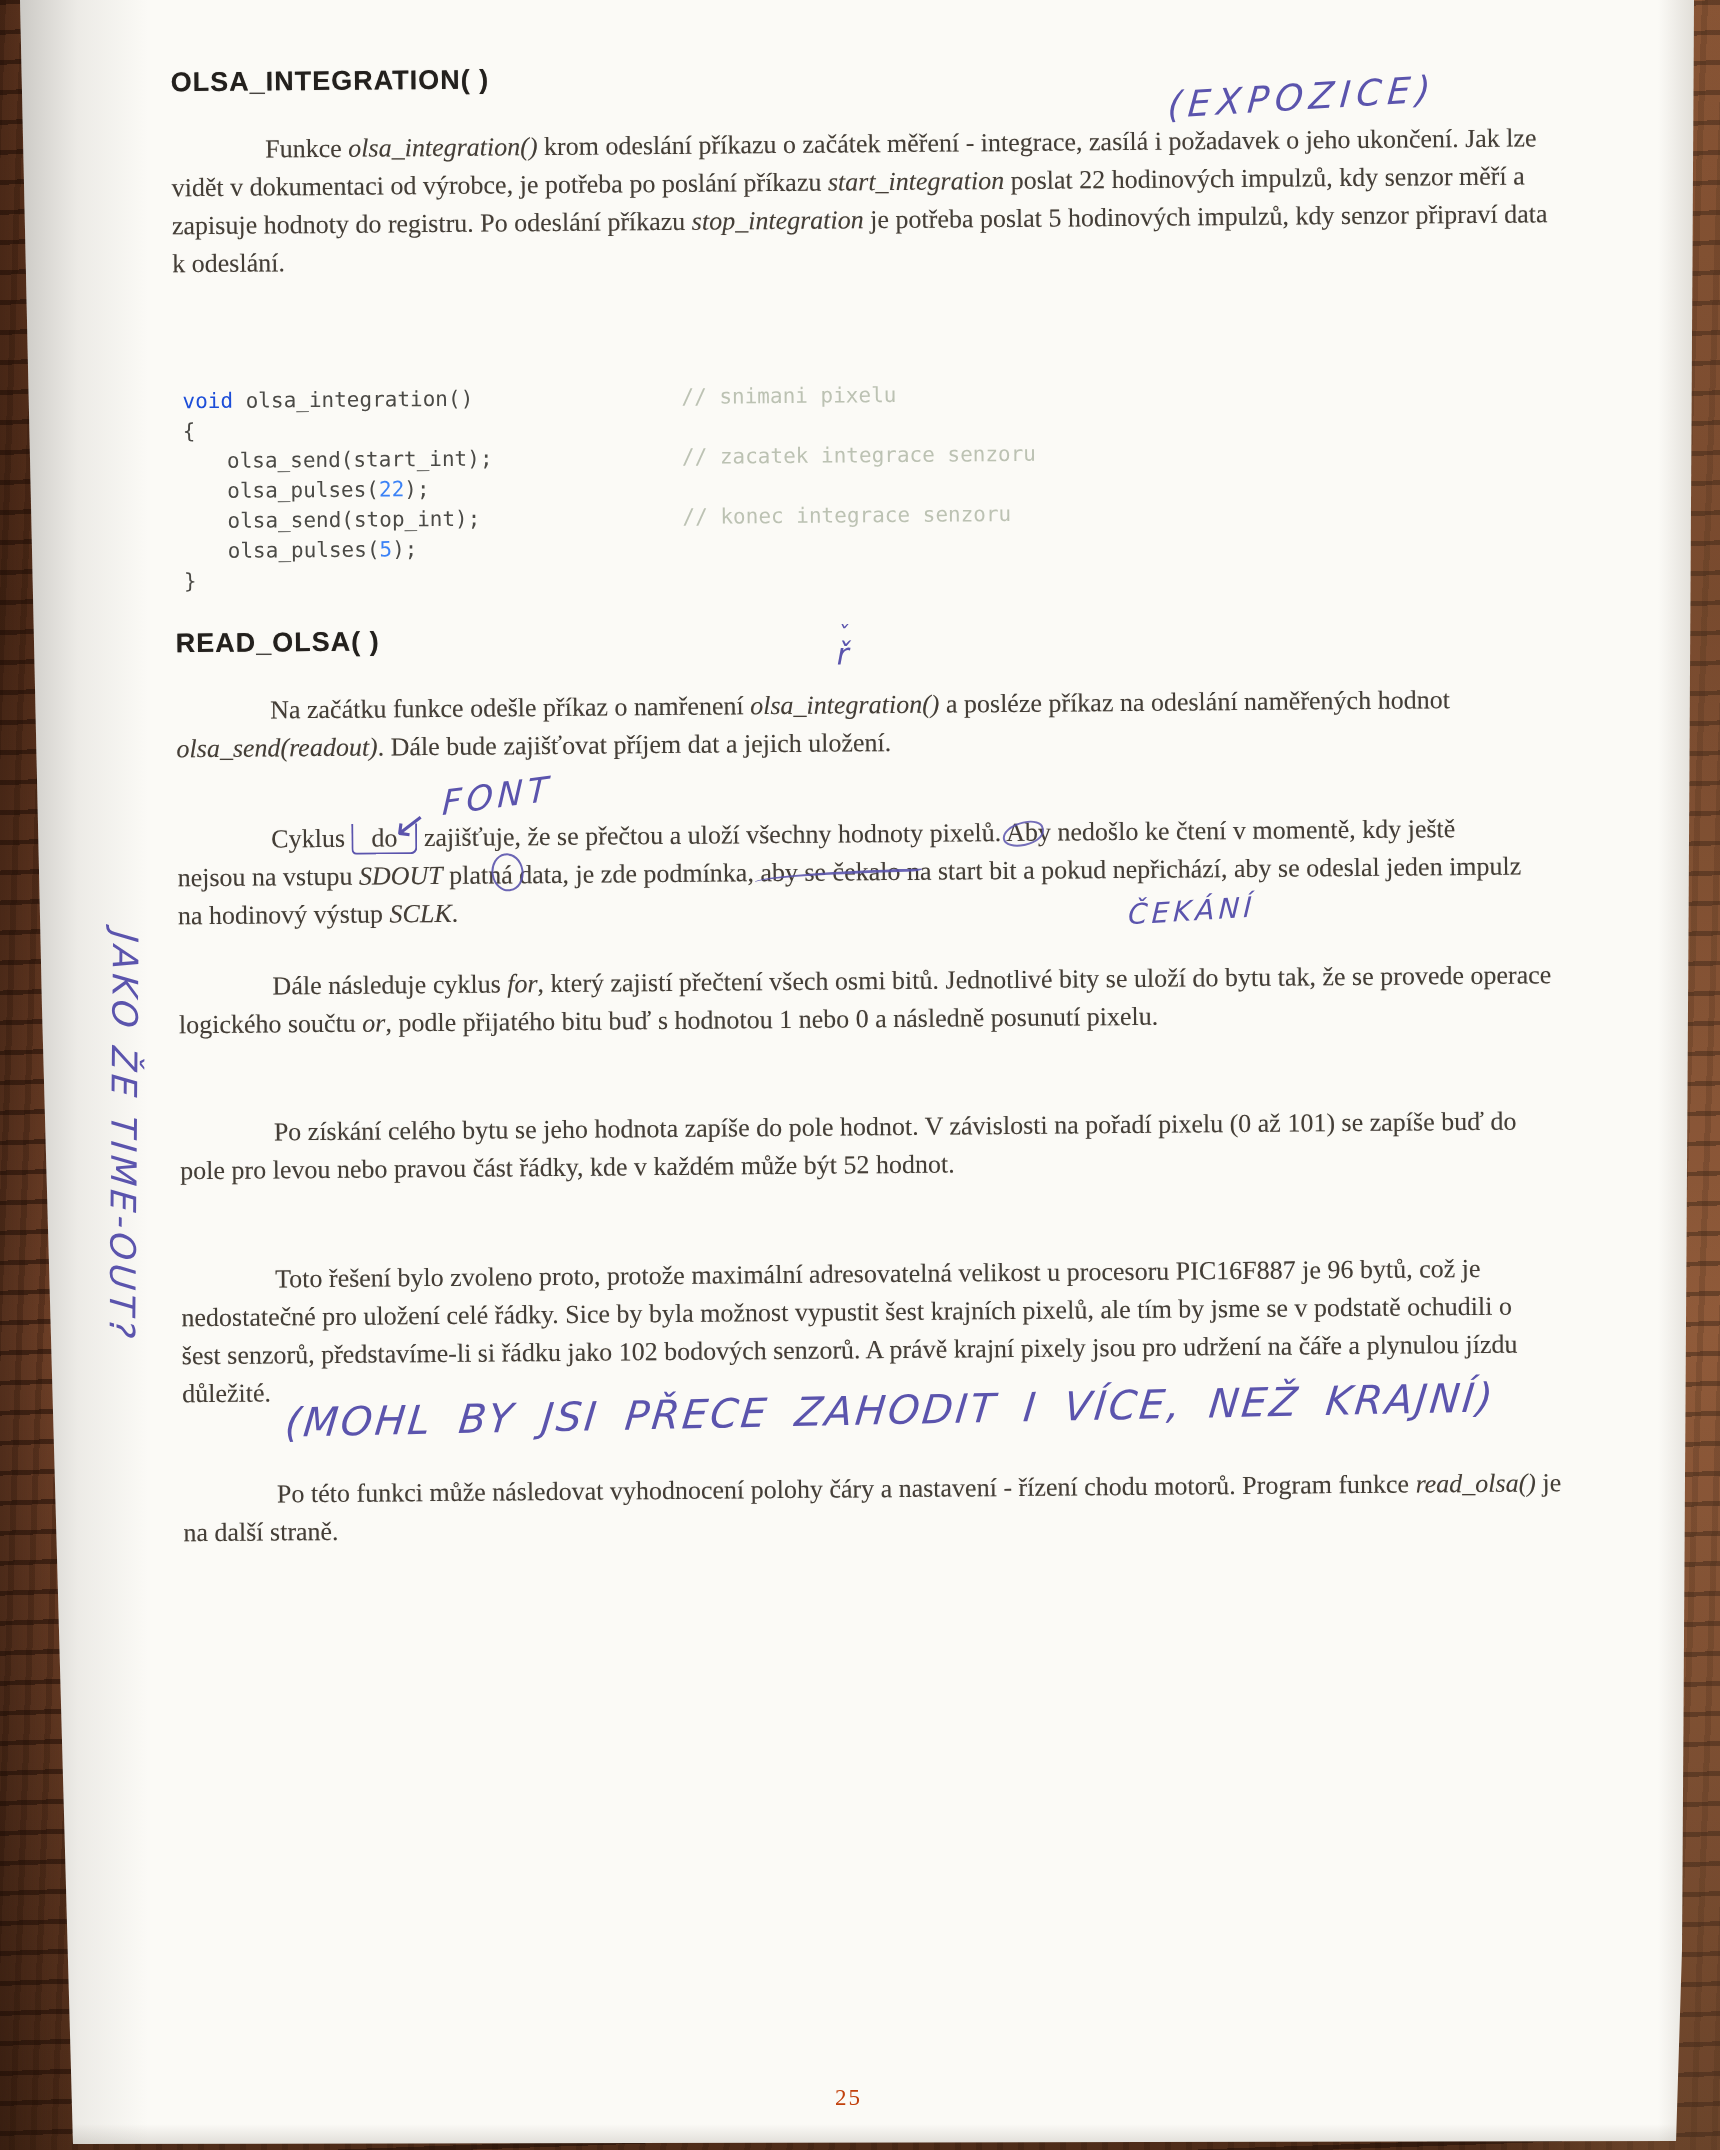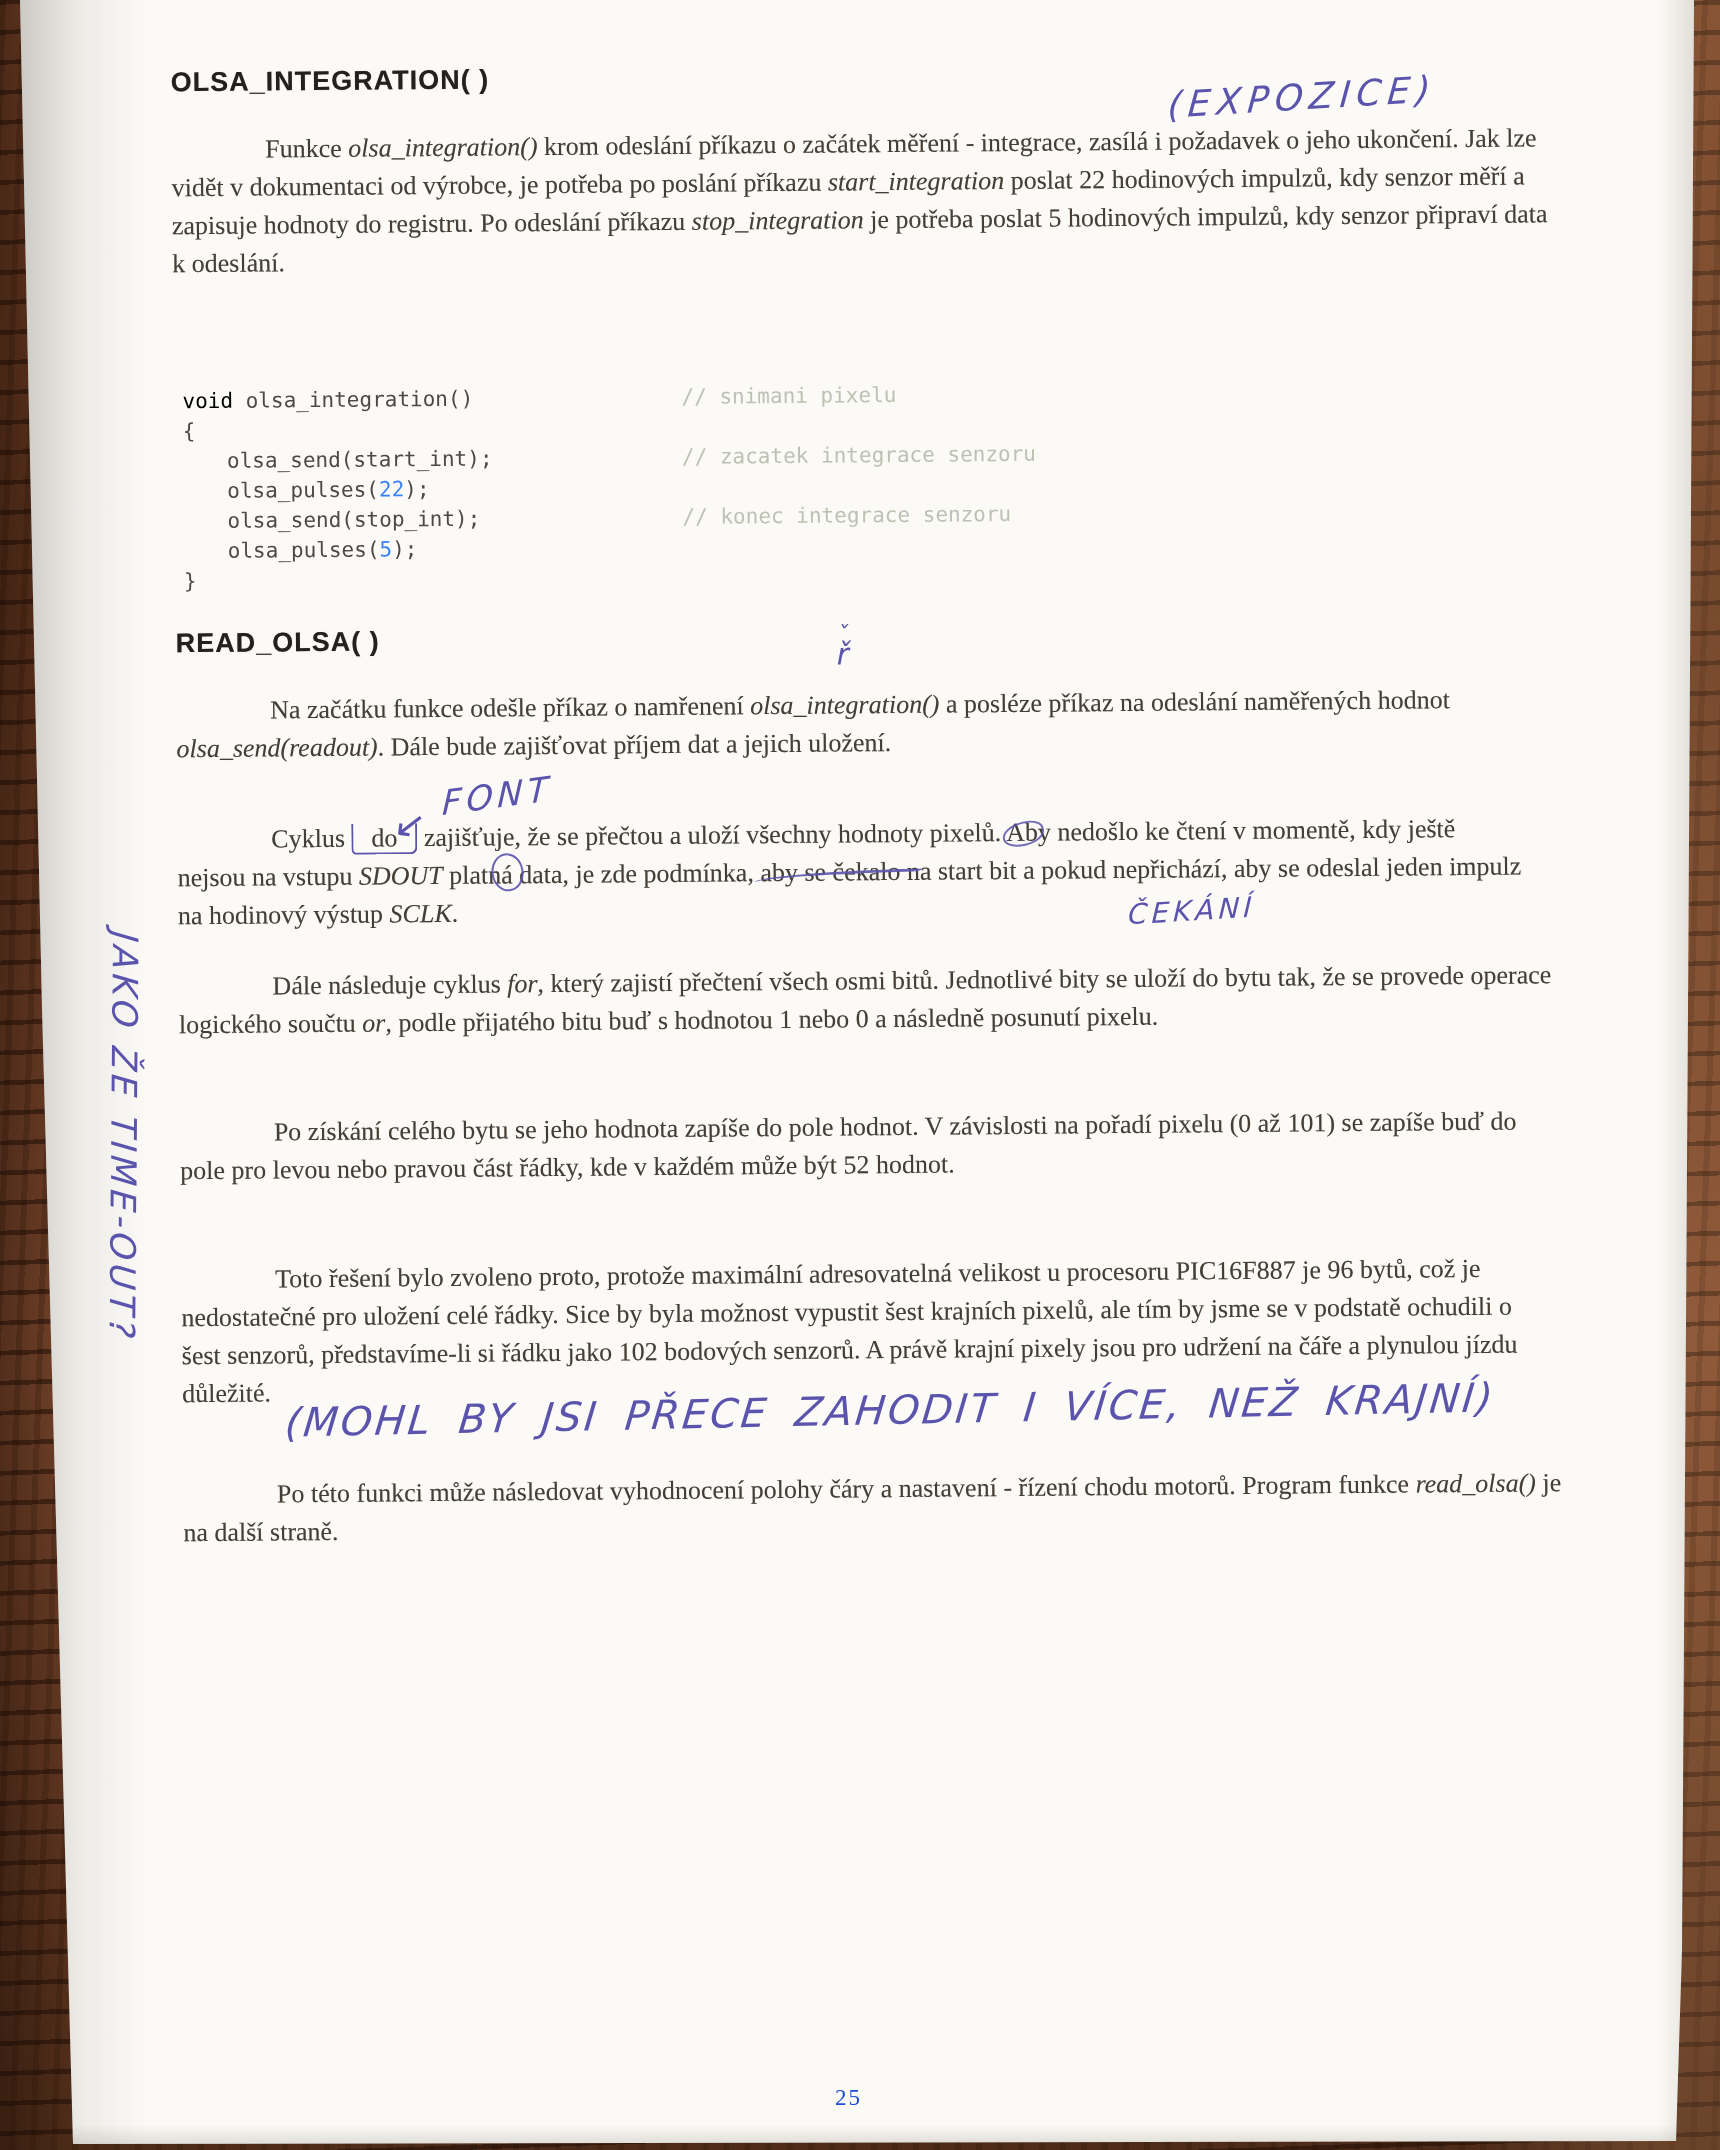--- a/index.html
+++ b/index.html
@@ -48,21 +48,21 @@
     color:#443e37; text-shadow:0 0 0.7px rgba(70,60,50,.35);
   }
   .it{font-style:italic;}
   .code{
     position:absolute; left:180px; top:386px;
     font-family:"DejaVu Sans Mono", monospace;
     font-size:21px; line-height:30px; color:#4b4a46;
   }
   .c-main{display:inline-block; width:499px; vertical-align:top; white-space:pre;}
   .c-ind{padding-left:44px; box-sizing:border-box;}
-  .kw{color:#000000;}
+  .kw{color:#1d4ed8;}
   .num{color:#3b82f6;}
   .cmt{color:#bcc2b3;}
   
   .hw{
     position:absolute;
     font-family:"DejaVu Sans", sans-serif;
     font-style:italic; color:#5b54ad; white-space:nowrap;
   }
   .hw-expozice{left:1168px; top:86px; font-size:36px; letter-spacing:6px; transform:rotate(-3deg) skewX(-8deg);}
   .hw-caron{left:832px; top:630px; font-size:23px; line-height:20px; text-align:center;}
@@ -94,21 +94,21 @@
     transform:rotate(-8deg);
   }
   .hand-strike{position:relative;}
   .hand-strike::after{
     content:""; position:absolute; left:-5.4px; right:-23px; top:46%; height:6.7px;
     border-top:3.4px solid rgba(91,84,173,.9); border-radius:100% 0 100% 0;
     transform:rotate(-1deg);
   }
   .page-num{
     position:absolute; left:835px; top:2085px;
-    font-size:23px; color:#1d4ed8; letter-spacing:2px;
+    font-size:23px; color:#c2410c; letter-spacing:2px;
   }
 </style>
 </head>
 <body>
 
 <div class="paper">
   <div class="edge-shade-left"></div>
   <div class="edge-shade-right"></div>
   <div class="edge-shade-bottom"></div>
 

